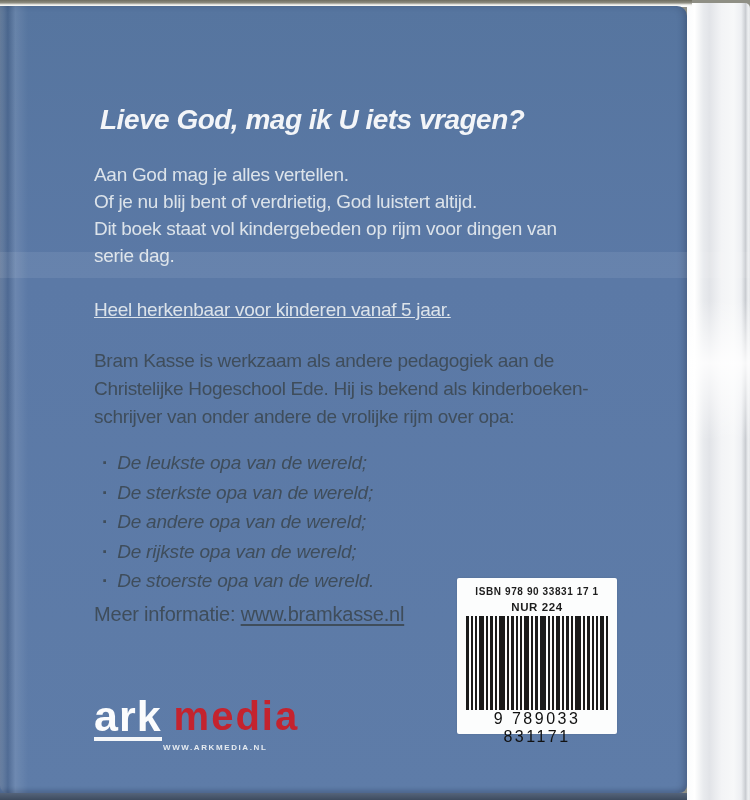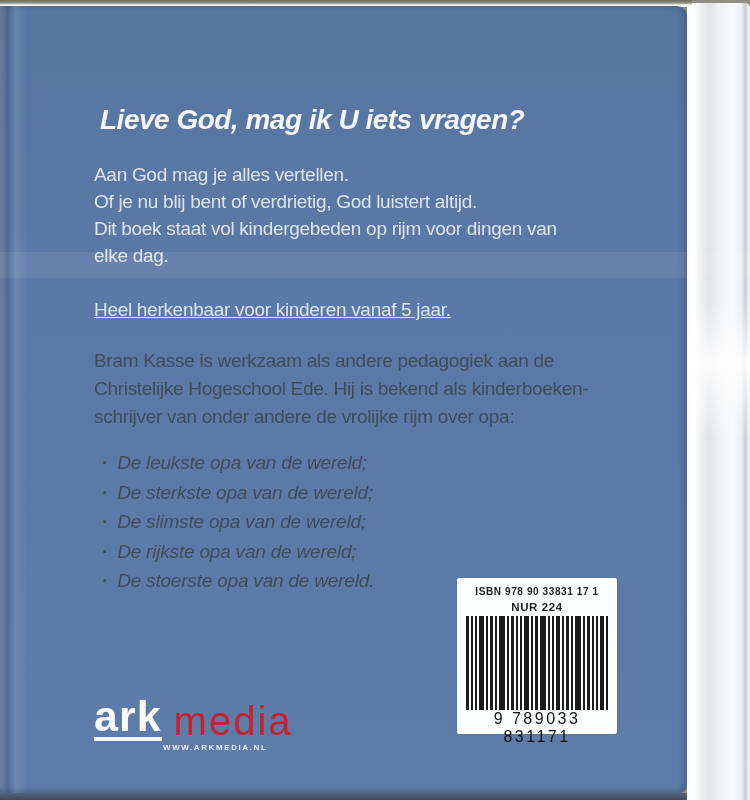--- a/index.html
+++ b/index.html
@@ -52,27 +52,27 @@
   .age{position:absolute;left:94px;top:290px;text-decoration:underline;}
   .author{position:absolute;left:94px;top:341px;}
   .dark-line{font-size:19px;line-height:28px;letter-spacing:-0.3px;color:#3f4d5b;}
   .books{position:absolute;left:102px;top:442px;margin:0;padding:0;list-style:none;}
   .books li{font-size:19px;line-height:29.5px;letter-spacing:-0.2px;color:#3f4d5b;font-style:italic;}
   .books .bullet{font-style:normal;margin-right:9px;font-weight:bold;}
   .more{position:absolute;left:94px;top:597px;font-size:20px;letter-spacing:-0.2px;color:#3f4d5b;}
   .more .url{text-decoration:underline;text-underline-offset:3px;}
   
   .logo{position:absolute;left:94px;top:690px;}
-  .logo-row{display:flex;align-items:flex-end;}
+  .logo-row{display:flex;align-items:flex-start;}
   .ark{
     font-size:43px;font-weight:bold;color:#fbfcfd;letter-spacing:1px;
     line-height:40px;border-bottom:4px solid #f5f7f9;padding-bottom:1px;
   }
   .media{
-    font-size:40px;font-weight:normal;color:#c4232e;letter-spacing:2px;
+    font-size:40px;font-weight:bold;color:#c4232e;letter-spacing:2px;
     line-height:40px;margin-left:12px;
   }
   .logo-site{
     position:absolute;left:69px;top:47px;
     font-size:8px;letter-spacing:1.6px;color:#e6ebf0;font-weight:bold;
   }
   
   .barcode-box{
     position:absolute;left:457px;top:572px;width:160px;height:156px;
     background:#fcfdfd;border-radius:2px;text-align:center;
@@ -94,39 +94,42 @@
 
   <div class="cover">
     <div class="spine-shade"></div>
 
     <h1 class="title">Lieve God, mag ik U iets vragen?</h1>
 
     <div class="intro">
       <div class="light-line">Aan God mag je alles vertellen.</div>
       <div class="light-line">Of je nu blij bent of verdrietig, God luistert altijd.</div>
       <div class="light-line">Dit boek staat vol kindergebeden op rijm voor dingen van</div>
-      <div class="light-line">elke dag.</div>
+      <div class="light-line">serie dag.</div>
     </div>
 
     <div class="age light-line">Heel herkenbaar voor kinderen vanaf 5 jaar.</div>
 
     <div class="author">
       <div class="dark-line">Bram Kasse is werkzaam als andere pedagogiek aan de</div>
       <div class="dark-line">Christelijke Hogeschool Ede. Hij is bekend als kinderboeken-</div>
       <div class="dark-line">schrijver van onder andere de vrolijke rijm over opa:</div>
     </div>
 
     <ul class="books">
       <li><span class="bullet">·</span><span>De leukste opa van de wereld;</span></li>
       <li><span class="bullet">·</span><span>De sterkste opa van de wereld;</span></li>
-      <li><span class="bullet">·</span><span>De slimste opa van de wereld;</span></li>
+      <li><span class="bullet">·</span><span>De andere opa van de wereld;</span></li>
       <li><span class="bullet">·</span><span>De rijkste opa van de wereld;</span></li>
       <li><span class="bullet">·</span><span>De stoerste opa van de wereld.</span></li>
     </ul>
 
+    <div class="more">
+      <span>Meer informatie: </span><span class="url">www.bramkasse.nl</span>
+    </div>
 
     <div class="logo">
       <div class="logo-row">
         <span class="ark">ark</span>
         <span class="media">media</span>
       </div>
       <div class="logo-site">WWW.ARKMEDIA.NL</div>
     </div>
 
     <div class="barcode-box">

